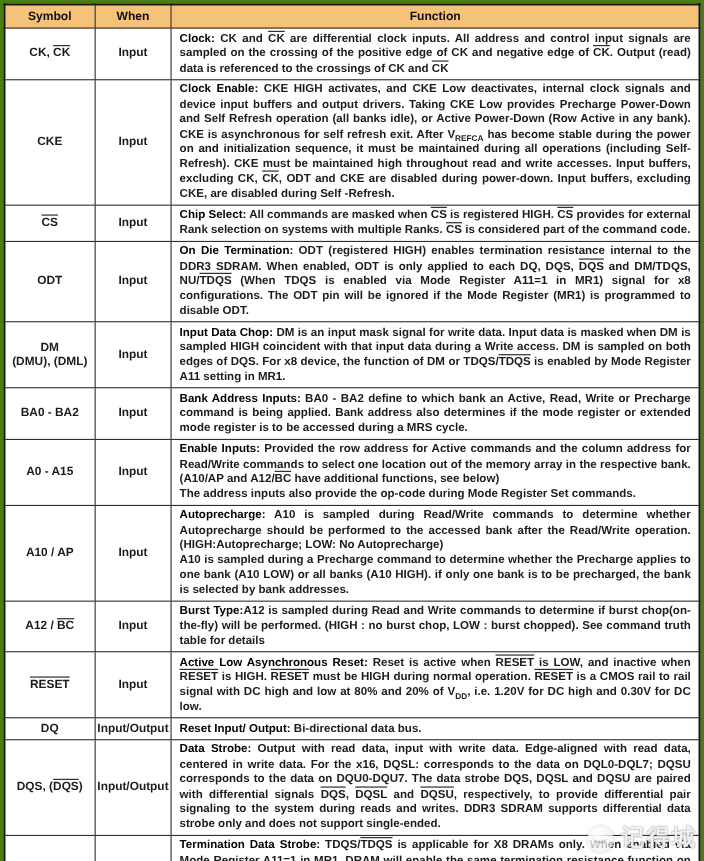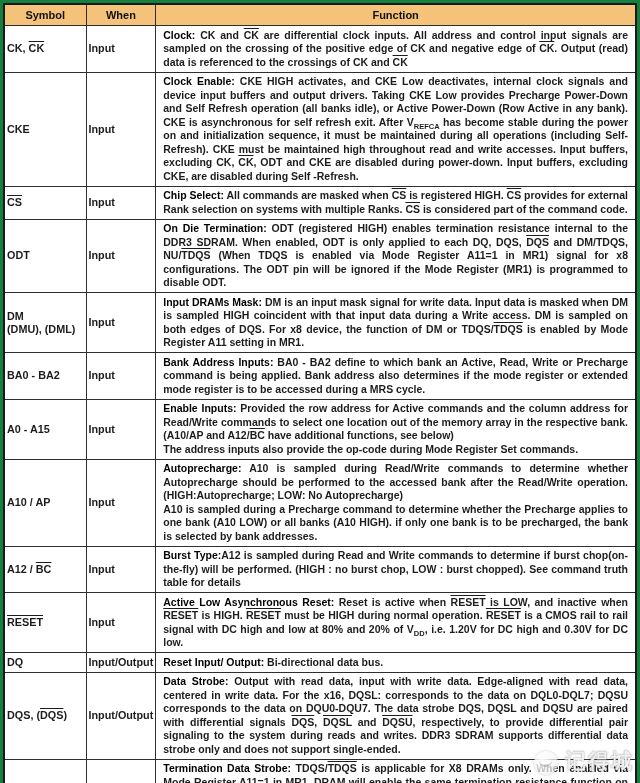--- a/index.html
+++ b/index.html
@@ -1,28 +1,28 @@
 <!DOCTYPE html>
 <html><head>
 <meta charset="utf-8">
 <style>
   html,body{margin:0;padding:0;}
   body{
     width:640px;height:783px;position:relative;background:#f2f2f2;
     font-family:"Liberation Sans",sans-serif;color:#1c1c1c;overflow:hidden;
   }
-  .page{position:absolute;inset:0;background:#15803d;padding:3px;box-sizing:border-box;}
+  .page{position:absolute;inset:0;background:#4d7c0f;padding:3px;box-sizing:border-box;}
   table{border-collapse:collapse;width:100%;border:2px solid #1a1a1a;background:#fff;}
   col.c-sym{width:82px;} col.c-typ{width:62px;}
   th,td{border:1px solid #2e2e2e;font-weight:bold;}
   th{
     background:#F5C27A;font-size:11px;font-weight:bold;padding:4px 2px;color:#111;
   }
   td.sym,td.typ{
-    vertical-align:middle;font-size:10.8px;line-height:13px;padding:2px 2px;
+    text-align:center;vertical-align:middle;font-size:10.8px;line-height:13px;padding:2px 2px;
   }
   td.fn{
     text-align:justify;vertical-align:middle;font-size:10.5px;line-height:13.5px;padding:2.5px 7px;
   }
   td.fn b{color:#000;}
   .ol{text-decoration:overline;}
   sub{font-size:7.5px;line-height:0;}
   .watermark{
     position:absolute;right:6px;bottom:8px;display:flex;align-items:flex-end;gap:7px;
     color:rgba(255,255,255,0.88);font-weight:bold;font-size:21px;
@@ -74,21 +74,21 @@
           <td class="fn"><b>Chip Select:</b> All commands are masked when <span class="ol">CS</span> is registered HIGH. <span class="ol">CS</span> provides for external Rank selection on systems with multiple Ranks. <span class="ol">CS</span> is considered part of the command code.</td>
         </tr>
         <tr>
           <td class="sym">ODT</td>
           <td class="typ">Input</td>
           <td class="fn"><b>On Die Termination:</b>  ODT (registered HIGH) enables termination resistance internal to the DDR3 SDRAM.  When enabled, ODT is only applied to each DQ, DQS, <span class="ol">DQS</span> and DM/TDQS, NU/<span class="ol">TDQS</span> (When TDQS is enabled via Mode Register A11=1 in MR1)  signal for x8 configurations. The ODT pin will be ignored if the Mode Register (MR1) is programmed to disable ODT.</td>
         </tr>
         <tr>
           <td class="sym">DM<br>(DMU), (DML)</td>
           <td class="typ">Input</td>
-          <td class="fn"><b>Input DRAMs Mask:</b> DM is an input mask signal for write data. Input data is masked when DM is sampled HIGH coincident with that input data during a Write access. DM is sampled on both edges of DQS. For x8 device, the function of DM or TDQS/<span class="ol">TDQS</span> is enabled by Mode Register A11 setting in MR1.</td>
+          <td class="fn"><b>Input Data Chop:</b> DM is an input mask signal for write data. Input data is masked when DM is sampled HIGH coincident with that input data during a Write access. DM is sampled on both edges of DQS. For x8 device, the function of DM or TDQS/<span class="ol">TDQS</span> is enabled by Mode Register A11 setting in MR1.</td>
         </tr>
         <tr>
           <td class="sym">BA0 - BA2</td>
           <td class="typ">Input</td>
           <td class="fn"><b>Bank Address Inputs:</b> BA0 - BA2 define to which bank an Active, Read, Write or Precharge command is being applied. Bank address also determines if the mode register or extended mode register is to be accessed during a MRS cycle.</td>
         </tr>
         <tr>
           <td class="sym">A0 - A15</td>
           <td class="typ">Input</td>
           <td class="fn"><b>Enable Inputs:</b> Provided the row address for Active commands and the column address for Read/Write commands to select one location out of the memory array in the respective bank. (A10/AP and A12/<span class="ol">BC</span> have additional functions, see below)<br>The address inputs also provide the op-code during Mode Register Set commands.</td>

